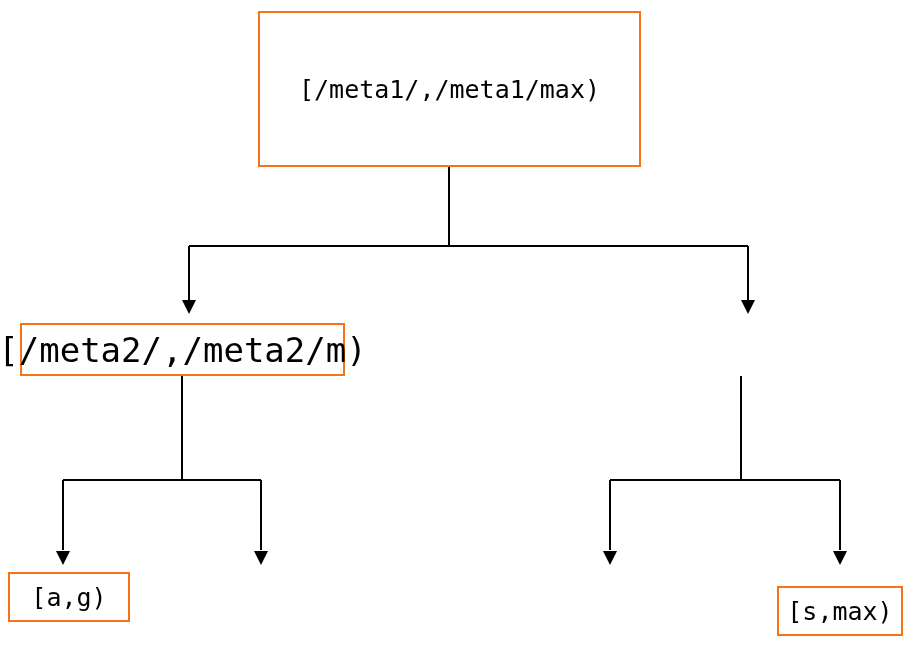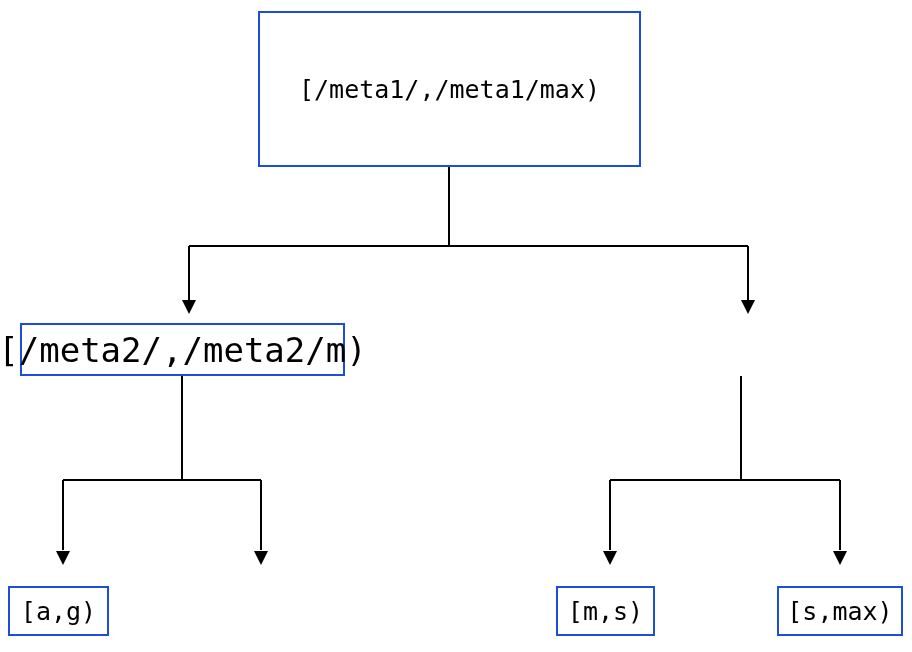--- a/index.html
+++ b/index.html
@@ -21,21 +21,21 @@
   #diagram-svg {
     position: absolute;
     left: 0;
     top: 0;
     width: 912px;
     height: 652px;
   }
   .node-box {
     position: absolute;
     box-sizing: border-box;
-    border: 2px solid #1d4ed8;
+    border: 2px solid #f97316;
     background: #ffffff;
     display: flex;
     align-items: center;
     justify-content: center;
     color: #000000;
     white-space: pre;
   }
   .node-label {
     display: block;
     line-height: 1;
@@ -83,26 +83,23 @@
 
   <div class="node-box level-root" style="left:258px; top:11px; width:383px; height:156px;">
     <span class="node-label">[/meta1/,/meta1/max)</span>
   </div>
 
   <div class="node-box level-mid" style="left:20px; top:323px; width:325px; height:53px;">
     <span class="node-label">[/meta2/,/meta2/m)</span>
   </div>
 
 
-  <div class="node-box level-leaf" style="left:8px; top:586px; width:101px; height:50px;">
+  <div class="node-box level-leaf" style="left:8px; top:572px; width:122px; height:50px;">
     <span class="node-label">[a,g)</span>
   </div>
 
 
-  <div class="node-box level-leaf" style="left:556px; top:586px; width:99px; height:50px;">
-    <span class="node-label">[m,s)</span>
-  </div>
 
   <div class="node-box level-leaf" style="left:777px; top:586px; width:126px; height:50px;justify-content:center;">
     <span class="node-label">[s,max)</span>
   </div>
 
 </div>
 
 </body></html>

